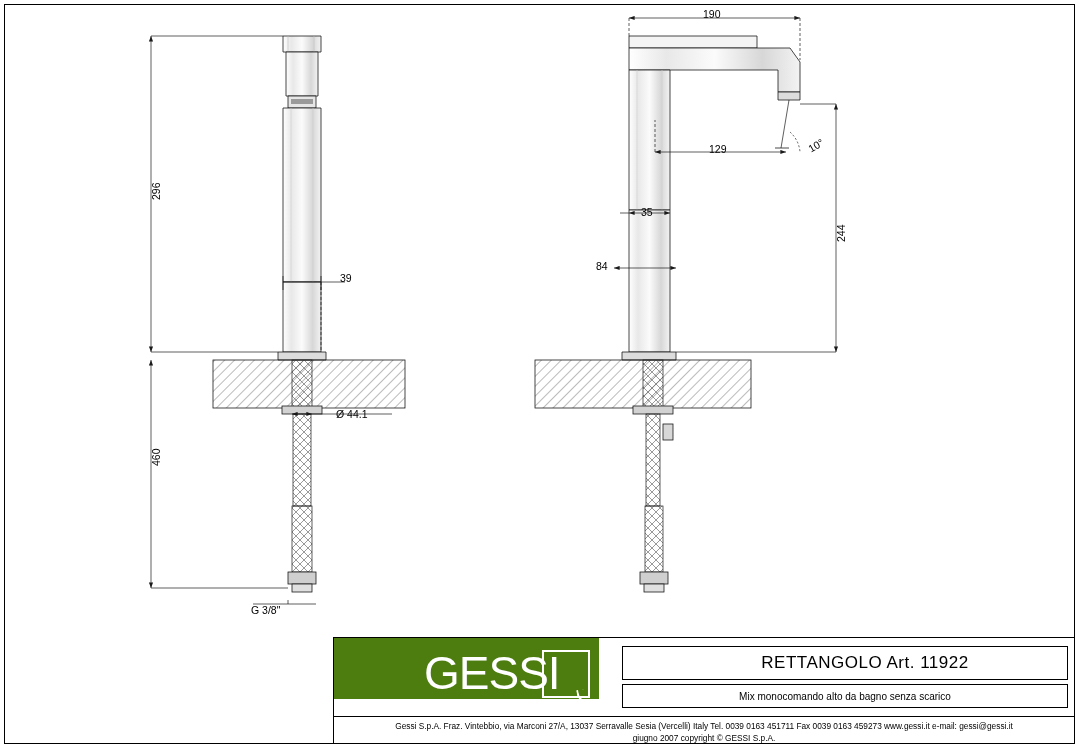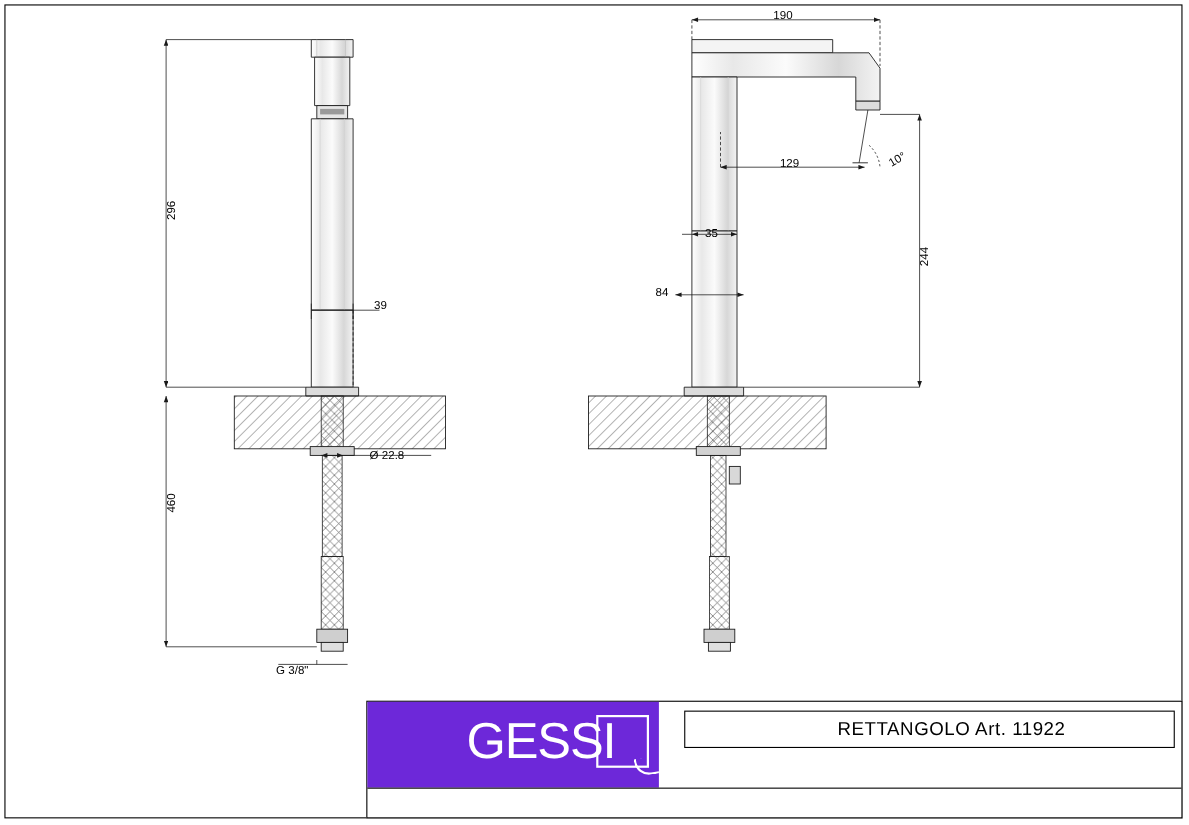--- a/index.html
+++ b/index.html
@@ -54,22 +54,22 @@
     height: 107px;
     border: 1px solid #000;
     box-sizing: border-box;
     background: #fff;
   }
   #logo-cell {
     position: absolute;
     left: 0;
     top: 0;
     width: 265px;
-    height: 78px;
-    background: #6d28d9;
+    height: 61px;
+    background: #4d7c0f;
     overflow: hidden;
   }
   #logo-cell .logo-text {
     position: absolute;
     left: 90px;
     top: 8px;
     color: #fff;
     font-family: "Liberation Sans", sans-serif;
     font-size: 46px;
     font-weight: normal;
@@ -286,21 +286,21 @@
       </g>
     </g>
   </svg>
 
   <div class="dim-label vert" style="left:150px; top:200px;">296</div>
 
   <div class="dim-label" style="left:340px; top:272px;">39</div>
 
   <div class="dim-label vert" style="left:150px; top:466px;">460</div>
 
-  <div class="dim-label" style="left:336px; top:408px;">Ø  22.8</div>
+  <div class="dim-label" style="left:336px; top:408px;">Ø  44.1</div>
 
   <div class="dim-label" style="left:251px; top:604px;">G 3/8"</div>
 
   <div class="dim-label" style="left:703px; top:8px;">190</div>
 
   <div class="dim-label" style="left:709px; top:143px;text-align:center;">129</div>
 
   <div class="dim-label" style="left:806px; top:144px; transform:rotate(-30deg); transform-origin:left top;">10°</div>
 
   <div class="dim-label" style="left:598px; top:206px;margin-left:43px;">35</div>
@@ -314,18 +314,23 @@
     <div id="logo-cell">
       <div class="logo-text">GESSI</div>
       <div class="logo-q"></div>
       <div class="logo-q-tail"></div>
     </div>
 
     <div id="title-name-box">
       <span class="t">RETTANGOLO  Art. 11922</span>
     </div>
 
+    <div id="title-desc-box">
+      <span class="t">Mix monocomando alto da bagno senza scarico</span>
+    </div>
 
     <div id="title-footer">
+      <div class="line1">Gessi S.p.A. Fraz. Vintebbio, via Marconi 27/A, 13037 Serravalle Sesia  (Vercelli) Italy Tel. 0039 0163 451711 Fax 0039 0163 459273 www.gessi.it  e-mail: gessi@gessi.it</div>
+      <div class="line2">giugno 2007 copyright © GESSI S.p.A.</div>
     </div>
   </div>
 
 </div>
 
 </body></html>

